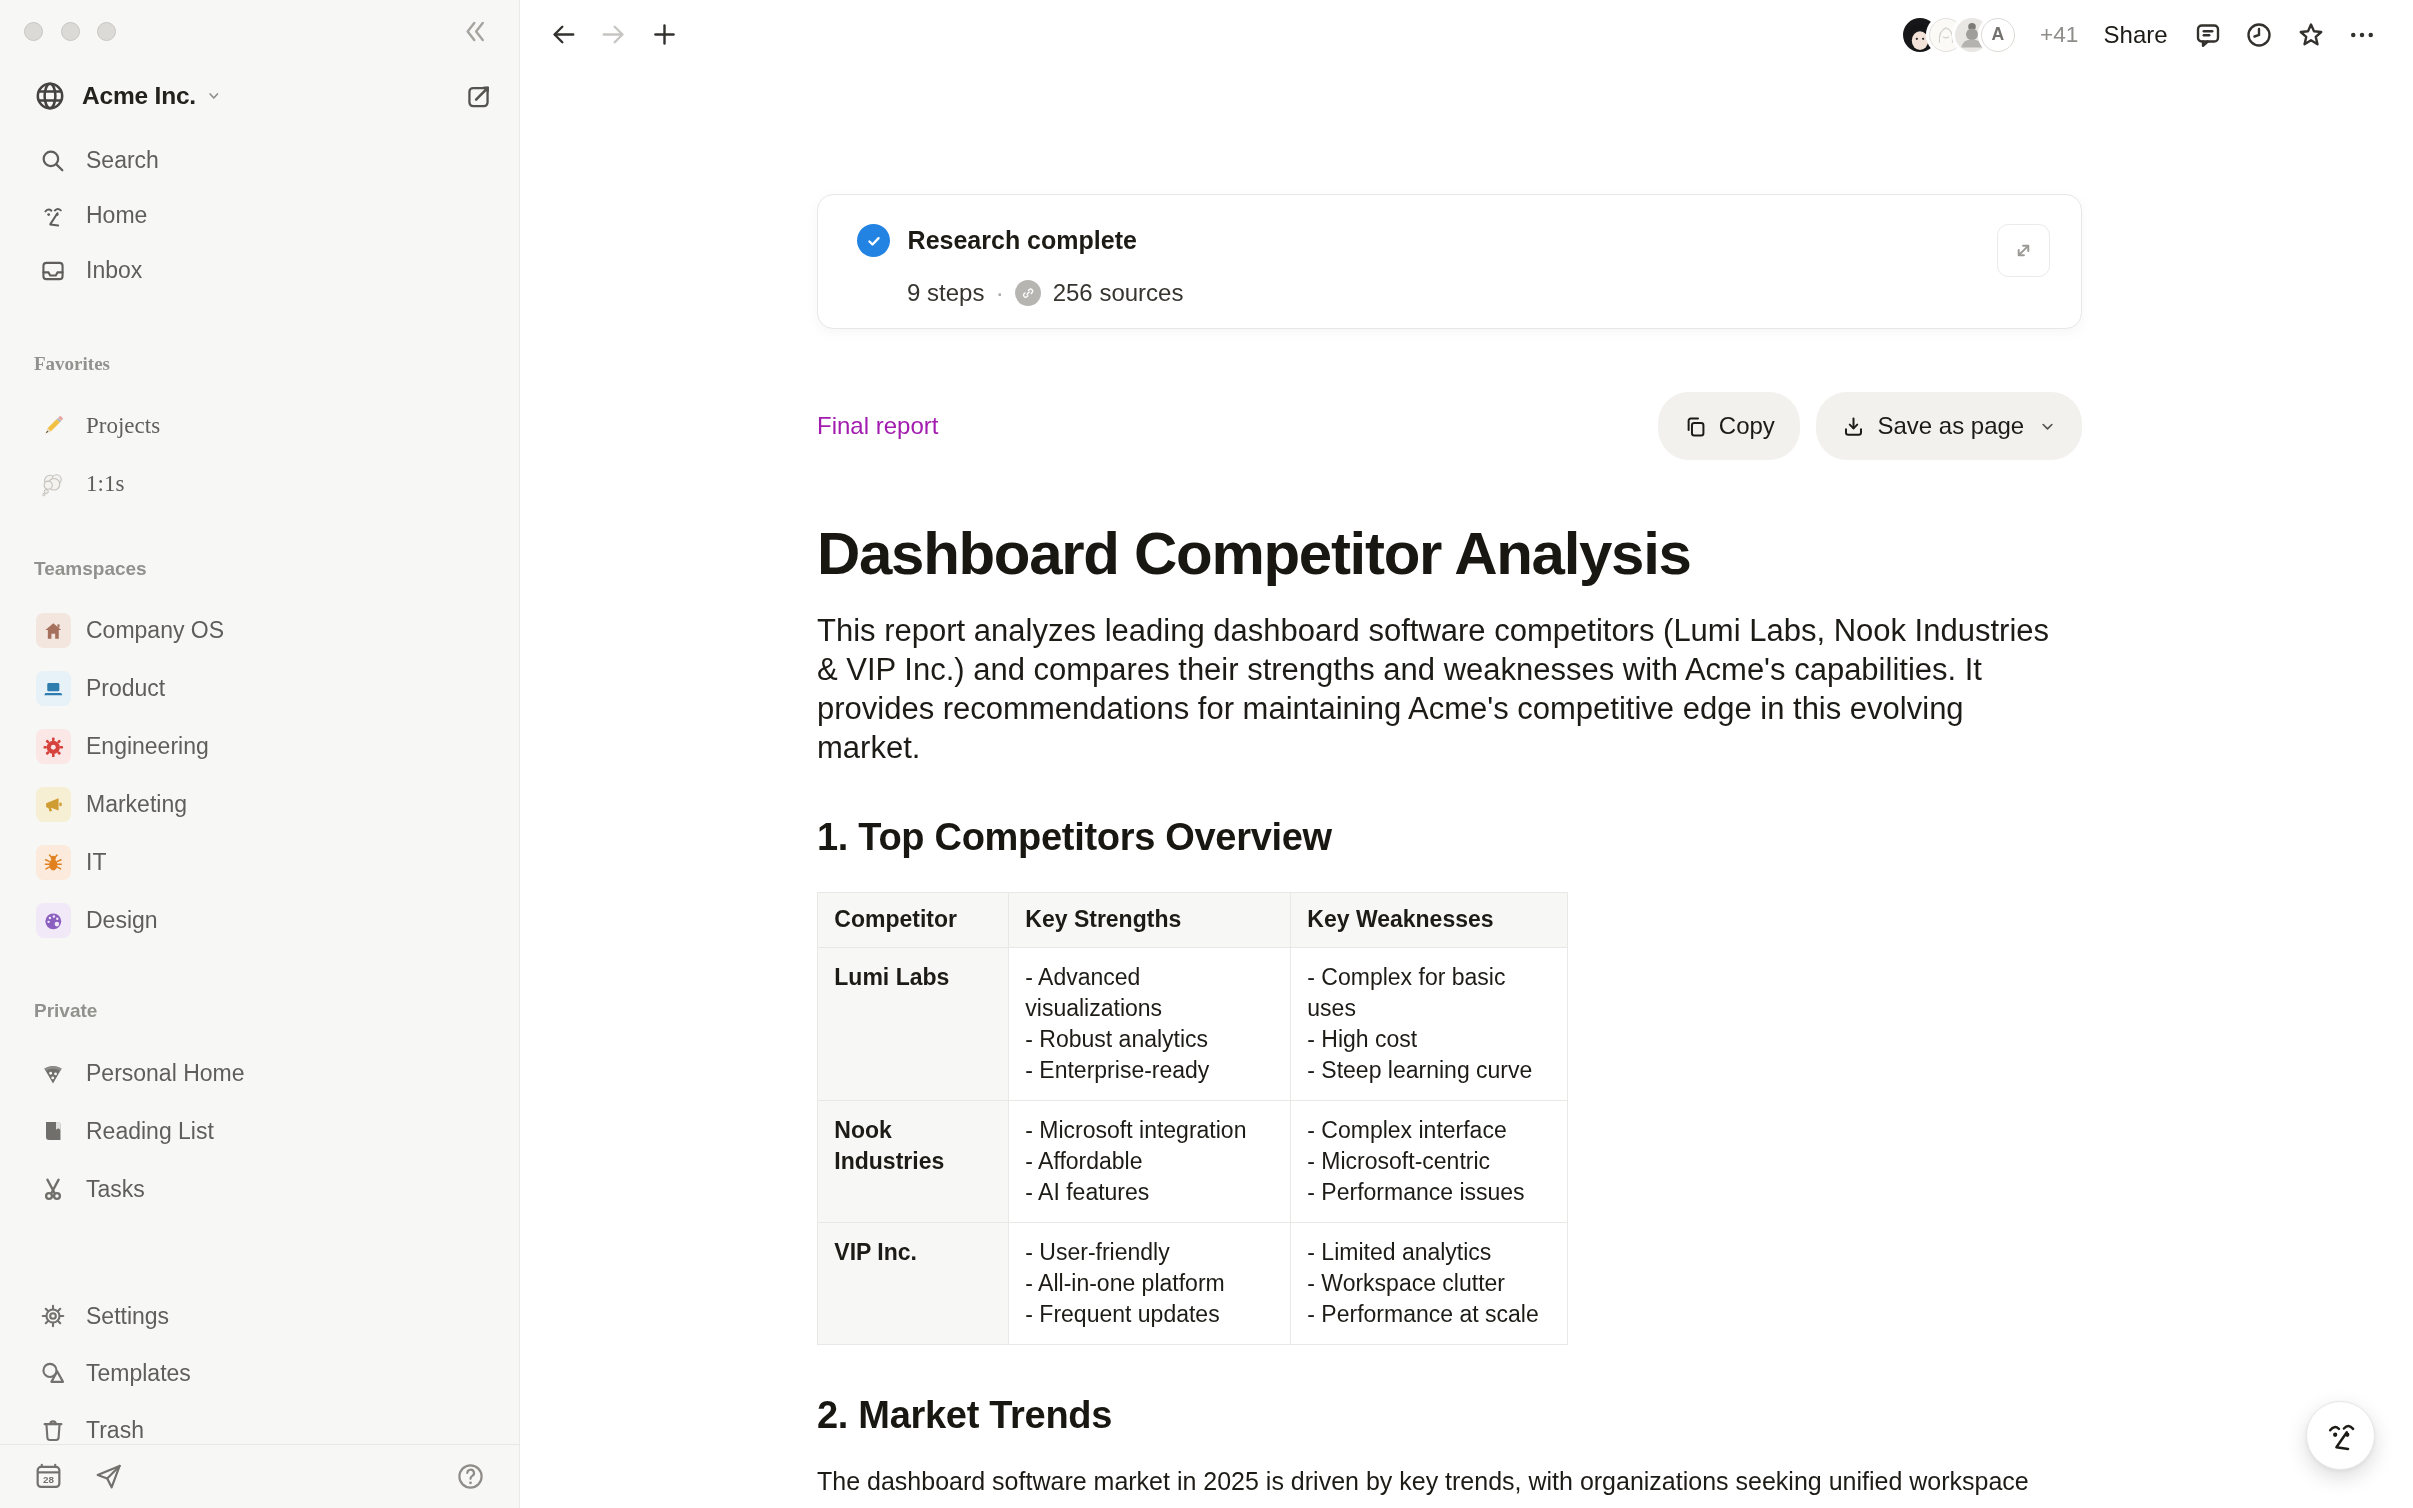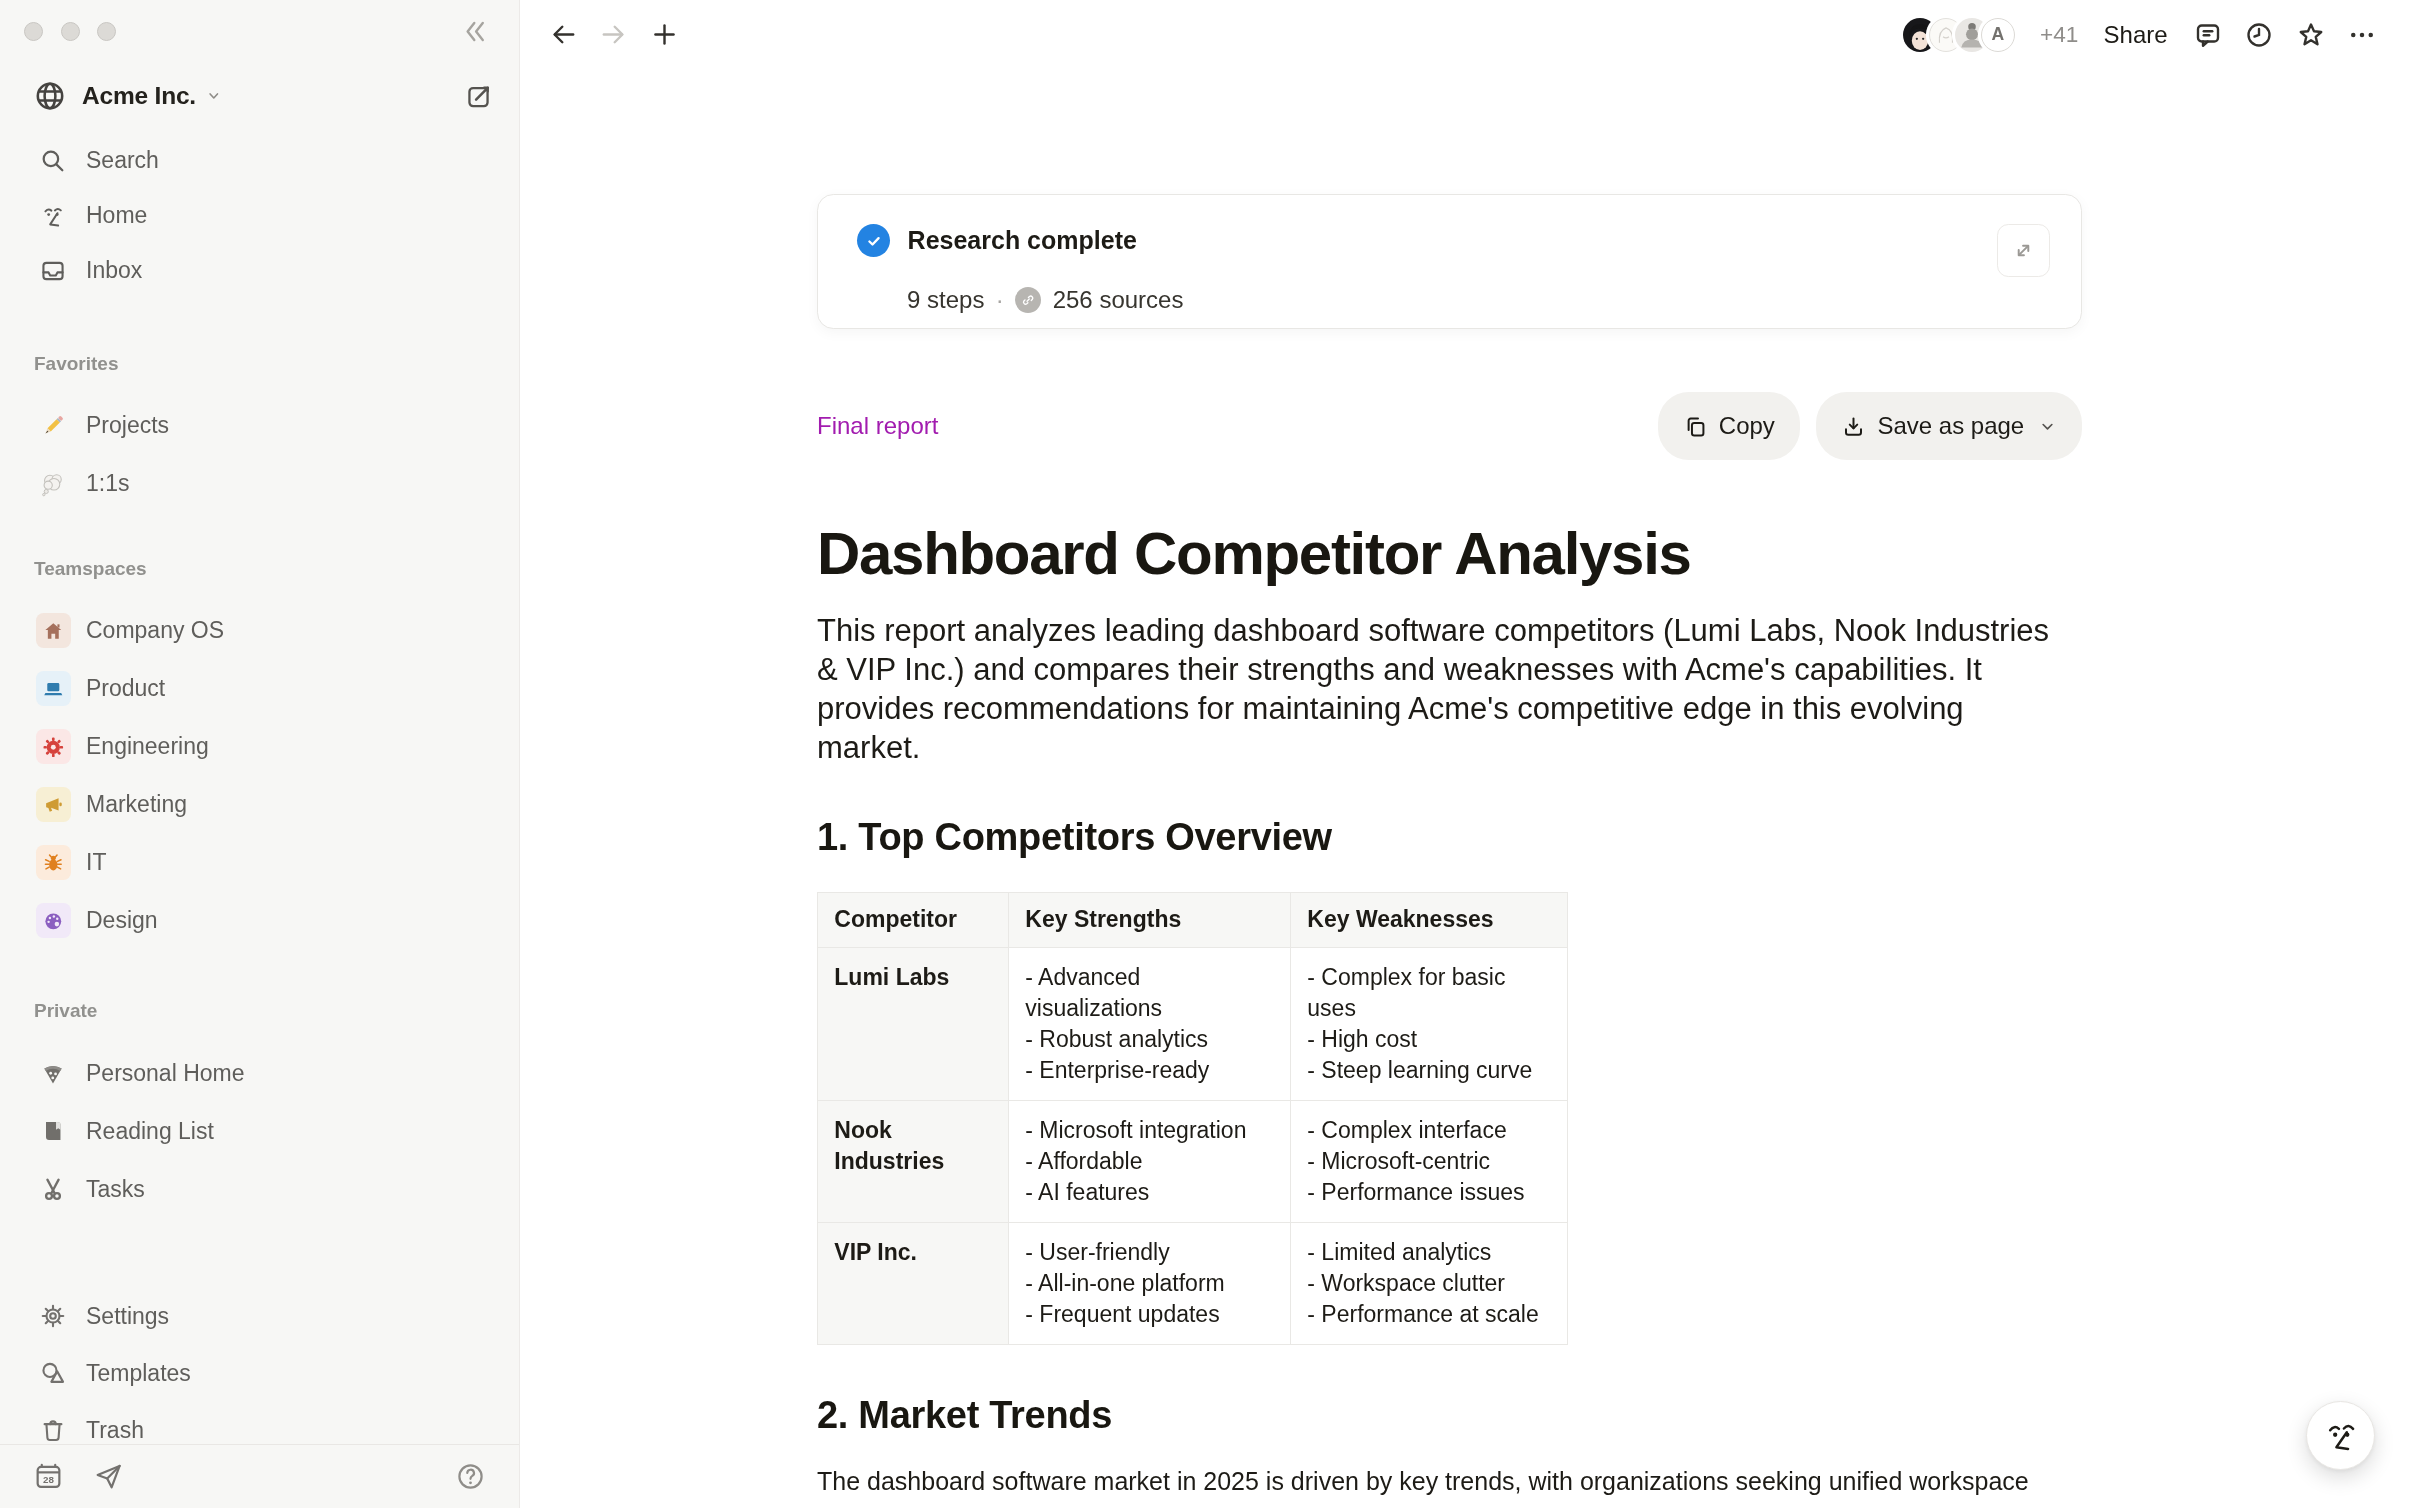--- a/index.html
+++ b/index.html
@@ -29,21 +29,21 @@
 
   .sb-nav { margin-top:16.3px; }
   .sb-item {
     height:55px; display:flex; align-items:center; padding:0 15px 0 34px;
     color:#5f5e5b; font-size:23px; font-weight:500; cursor:pointer; border-radius:7.5px;
   }
   .sb-item .ic { width:38px; display:flex; justify-content:center; align-items:center; }
   .sb-item .lbl { margin-left:14px; white-space:nowrap; }
 
   .sb-section { }
-  .sec-fav { margin-top:49px; }
+  .sec-fav { margin-top:49px;font-family:Liberation Serif, serif; }
   .sec-team { margin-top:40px; }
   .sec-priv { margin-top:45px; }
   .sec-label { height:33px; display:flex; align-items:center; padding:0 34px; font-size:19px; font-weight:600; color:#91918e; }
   .sec-items { margin-top:16.3px; }
   .sec-items .sb-item { height:58px; }
 
   .emoji-box { width:35px; height:35px; border-radius:7.5px; display:flex; align-items:center; justify-content:center; }
   .bg-house   { background:#f3e6de; }
   .bg-laptop  { background:#e6f1f8; }
   .bg-gear    { background:#fbe7e6; }
@@ -87,21 +87,21 @@
   
   .card {
     margin-top:125px; height:135px; position:relative;
     border:1.3px solid #e8e7e4; border-radius:16.3px; background:#fff;
     box-shadow:0 3.8px 12.6px rgba(0,0,0,0.04);
     padding:29px 0 0 39px;
   }
   .card-title-row { display:flex; align-items:center; gap:17.6px; }
   .check-circle { width:33px; height:33px; border-radius:50%; background:#2383e2; display:flex; align-items:center; justify-content:center; }
   .card-title { font-size:25px; font-weight:600; color:#1d1b16; }
-  .card-sub { margin-top:29px; margin-left:50px; display:flex; align-items:center; gap:11.3px; font-size:24px; color:#37352f; }
+  .card-sub { margin-top:22px; margin-left:50px; display:flex; align-items:center; gap:11.3px; font-size:24px; color:#37352f; }
   .sub-dot { color:#a7a5a2; }
   .src-badge { width:26.4px; height:26.4px; border-radius:50%; background:#b7b5b1; display:flex; align-items:center; justify-content:center; }
   .expand-btn {
     position:absolute; top:29px; right:31px; width:53px; height:53px;
     border:1.3px solid #eceae7; border-radius:11.3px; color:#9b9995;
     display:flex; align-items:center; justify-content:center; cursor:pointer; background:#fff;
   }
 
   
   .report-row { margin-top:63px; display:flex; align-items:center; }

